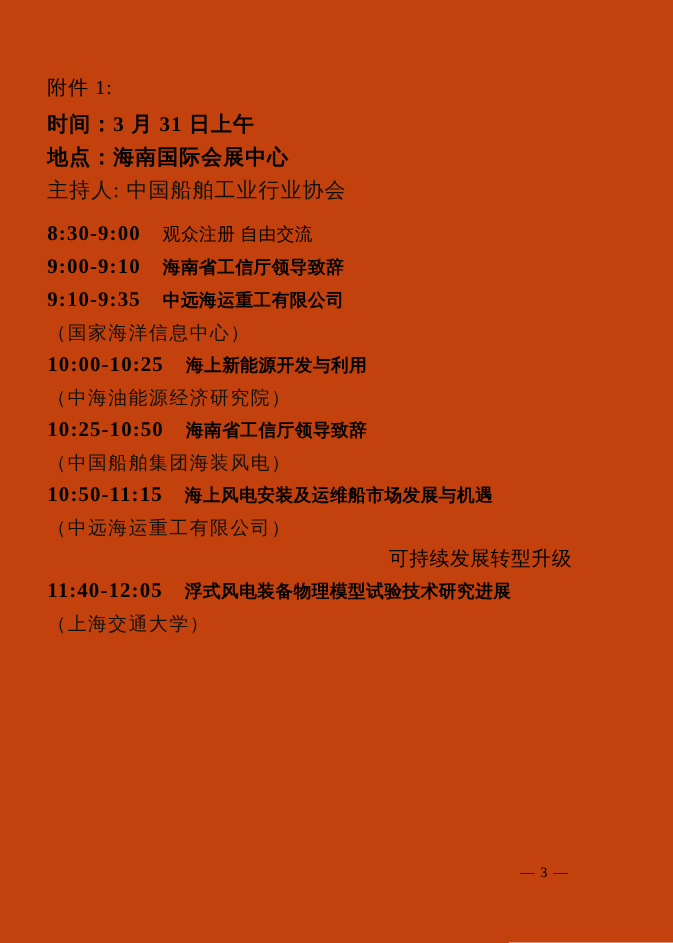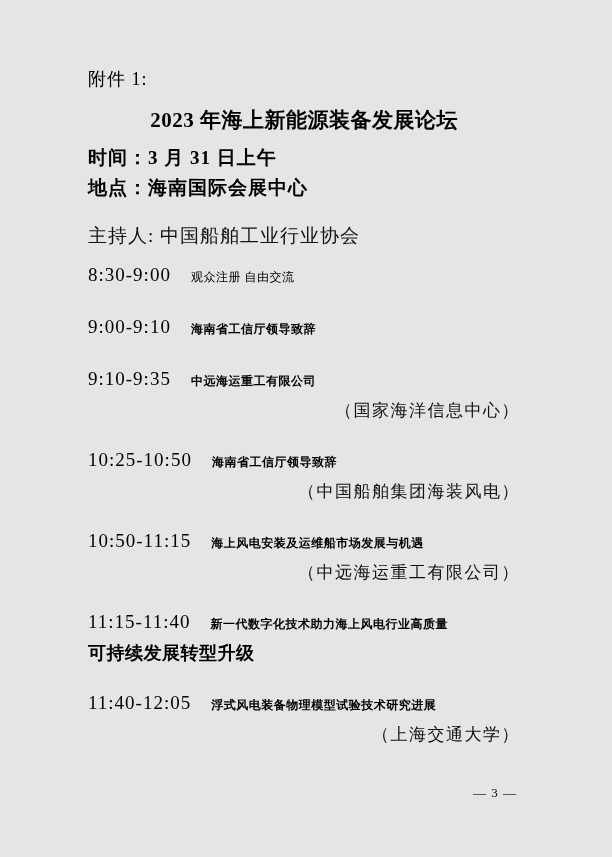--- a/index.html
+++ b/index.html
@@ -1,25 +1,25 @@
 <!DOCTYPE html>
 <html><head>
 <meta charset="utf-8">
 <style>
   html, body { margin: 0; padding: 0; background: #ffffff; }
   .page {
     position: relative;
     width: 612px;
     height: 857px;
     margin: 0 auto;
-    background: #e5e5e5;
+    background: #c2410c;
     color: #000000;
     font-family: "Liberation Serif", "DejaVu Serif", serif;
     box-sizing: border-box;
-    padding: 68px 92px 0 88px;
+    padding: 68px 92px 0 43px;
     overflow: hidden;
   }
   .attach {
     font-size: 18px;
     line-height: 22px;
     letter-spacing: 1px;
   }
   .doc-title {
     margin: 16px 0 0 0;
     font-size: 21px;
@@ -28,70 +28,70 @@
     text-align: center;
     letter-spacing: 0.5px;
   }
   .meta {
     font-size: 19px;
     line-height: 30px;
     letter-spacing: 1px;
   }
   .meta.first { margin-top: 9px; }
   .meta.bold { font-weight: bold; }
-  .meta.light { color: #111111; margin-top: 18px; }
+  .meta.light { color: #111111; }
   .schedule { margin-top: 9px; }
-  .item { margin-top: 20px; }
+  .item { margin-top: 0; }
   .item:first-child { margin-top: 0; }
   .row {
     line-height: 29px;
     white-space: nowrap;
   }
   .time {
     font-size: 19px;
     letter-spacing: 1px;
+    font-weight: bold;
   }
   .gap {
     display: inline-block;
     width: 20px;
   }
   .stitle {
-    font-size: 12px;
+    font-size: 16px;
     letter-spacing: 0.5px;
   }
   .stitle.bold { font-weight: bold; }
   .cont {
     font-size: 18px;
     line-height: 29px;
     letter-spacing: 0.5px;
-    font-weight: bold;
+    font-weight: normal;
+    text-align: right;
   }
   .org {
     font-size: 17px;
     line-height: 29px;
     letter-spacing: 1.5px;
-    text-align: right;
     color: #111111;
   }
   .pagenum {
     position: absolute;
     top: 785px;
     right: 95px;
     font-size: 13px;
     letter-spacing: 1px;
     color: #000000;
   }
 </style>
 </head>
 <body>
 
 <div class="page">
   <div class="attach">附件 1:</div>
 
-  <div class="doc-title">2023 年海上新能源装备发展论坛</div>
 
   <div class="meta bold first">时间：3 月 31 日上午</div>
 
   <div class="meta bold">地点：海南国际会展中心</div>
 
   <div class="meta light">主持人: 中国船舶工业行业协会</div>
 
   <div class="schedule" id="schedule">
   <div class="item">
     <div class="row">
@@ -109,41 +109,45 @@
 
   <div class="item">
     <div class="row">
       <span class="time">9:10-9:35</span><span class="gap"></span><span class="stitle bold">中远海运重工有限公司</span>
     </div>
 
     <div class="org">（国家海洋信息中心）</div>
   </div>
 
 
+  <div class="item">
+    <div class="row">
+      <span class="time">10:00-10:25</span><span class="gap"></span><span class="stitle bold">海上新能源开发与利用</span>
+    </div>
+
+    <div class="org">（中海油能源经济研究院）</div>
+  </div>
 
   <div class="item">
     <div class="row">
       <span class="time">10:25-10:50</span><span class="gap"></span><span class="stitle bold">海南省工信厅领导致辞</span>
     </div>
 
     <div class="org">（中国船舶集团海装风电）</div>
   </div>
 
   <div class="item">
     <div class="row">
       <span class="time">10:50-11:15</span><span class="gap"></span><span class="stitle bold">海上风电安装及运维船市场发展与机遇</span>
     </div>
 
     <div class="org">（中远海运重工有限公司）</div>
   </div>
 
   <div class="item">
-    <div class="row">
-      <span class="time">11:15-11:40</span><span class="gap"></span><span class="stitle bold">新一代数字化技术助力海上风电行业高质量</span>
-    </div>
     <div class="cont">可持续发展转型升级</div>
   </div>
 
   <div class="item">
     <div class="row">
       <span class="time">11:40-12:05</span><span class="gap"></span><span class="stitle bold">浮式风电装备物理模型试验技术研究进展</span>
     </div>
 
     <div class="org">（上海交通大学）</div>
   </div>

